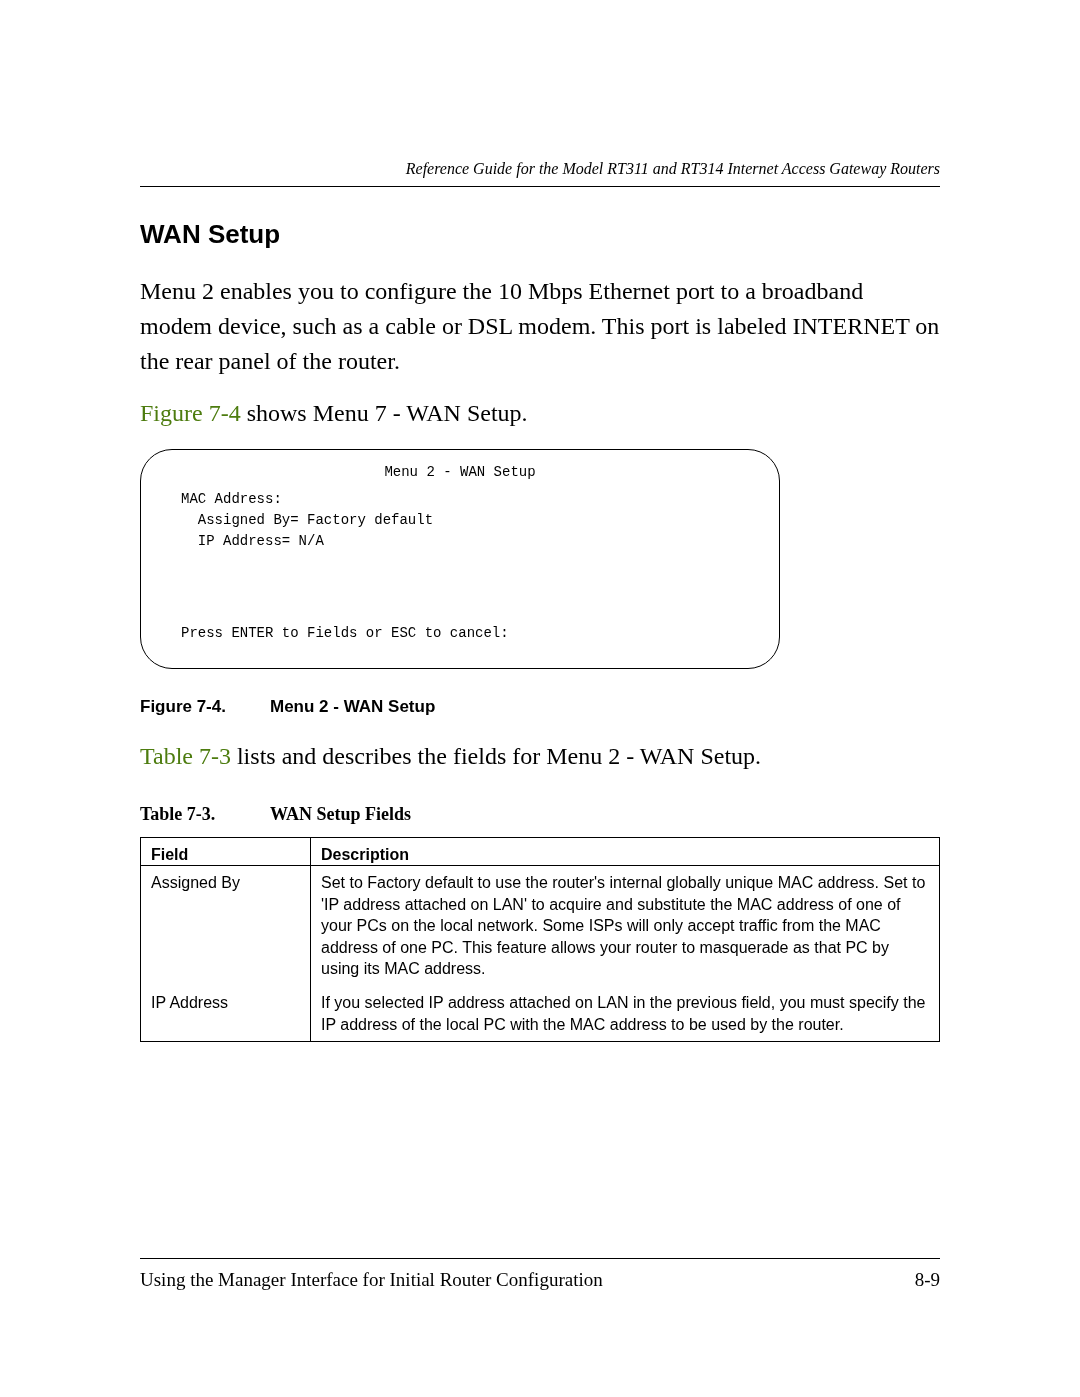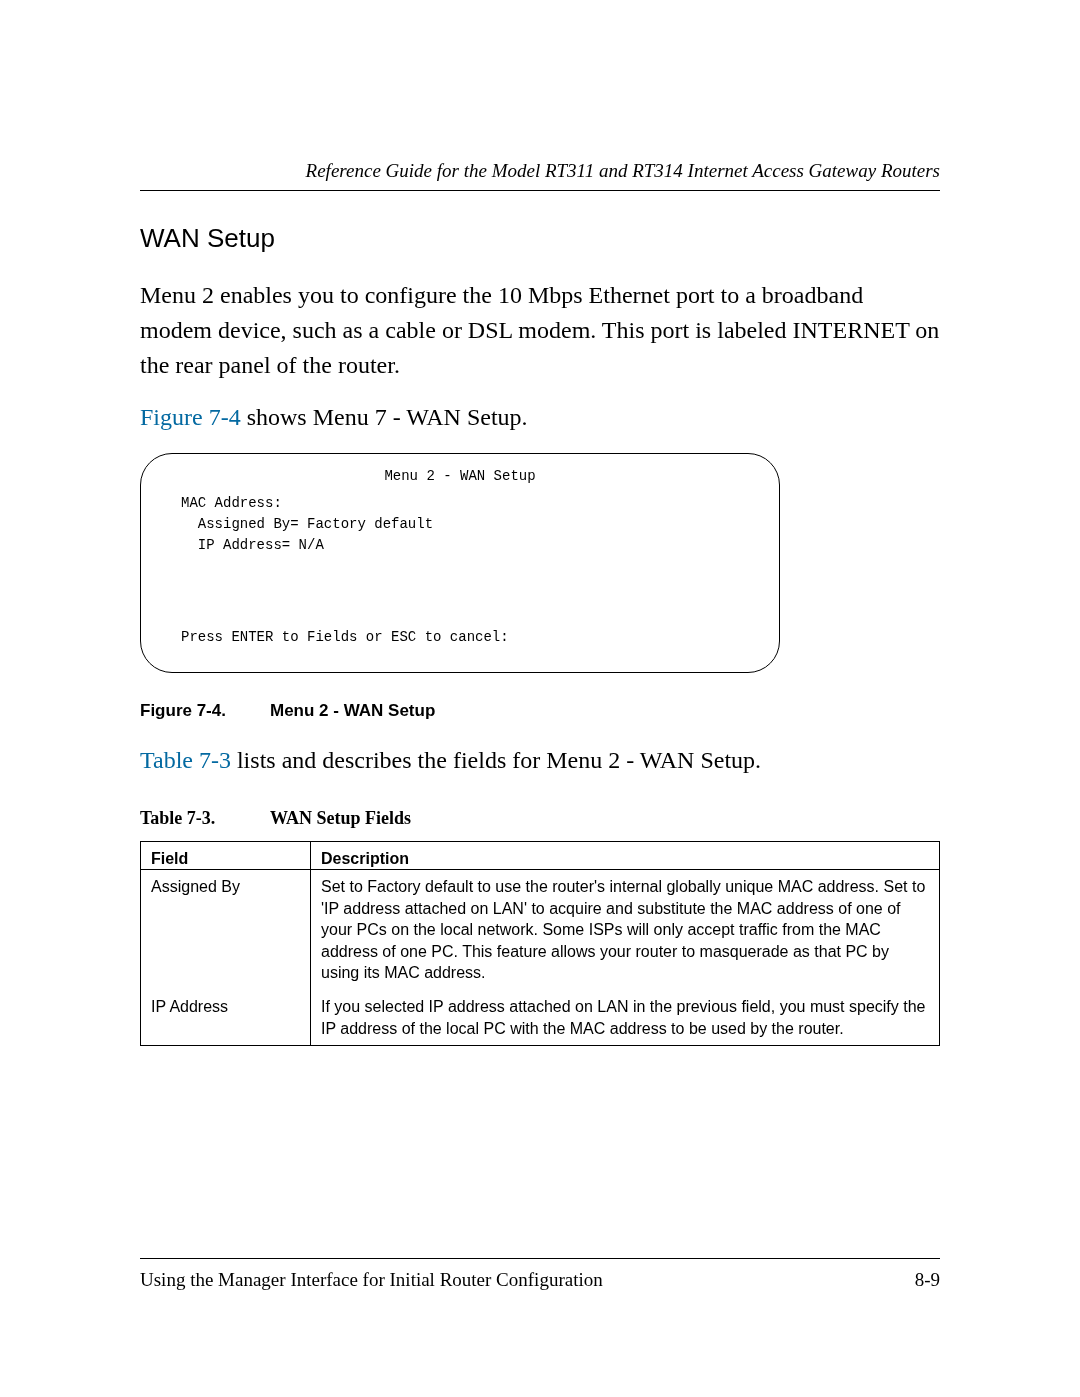--- a/index.html
+++ b/index.html
@@ -14,37 +14,37 @@
       height: 1397px;
       position: relative;
       padding: 160px 140px 100px 140px;
     }
     .header-line {
       border-bottom: 1.5px solid #000;
       margin-bottom: 32px;
     }
     .doc-header {
       font-style: italic;
-      font-size: 19px;
+      font-size: 16px;
       text-align: right;
       padding-bottom: 8px;
     }
     h2.section-title {
       font-family: Arial, Helvetica, sans-serif;
-      font-weight: normal;
+      font-weight: bold;
       font-size: 26px;
       margin-bottom: 24px;
     }
     p.body-text {
       font-size: 24px;
       line-height: 1.45;
       margin-bottom: 18px;
     }
     .link {
-      color: #0369a1;
+      color: #4d7c0f;
     }
     .terminal-wrap {
       margin: 18px 0 20px 0;
     }
     .terminal-box {
       border: 1.5px solid #000;
       border-radius: 32px;
       width: 640px;
       height: 220px;
       padding: 12px 40px 18px 40px;

